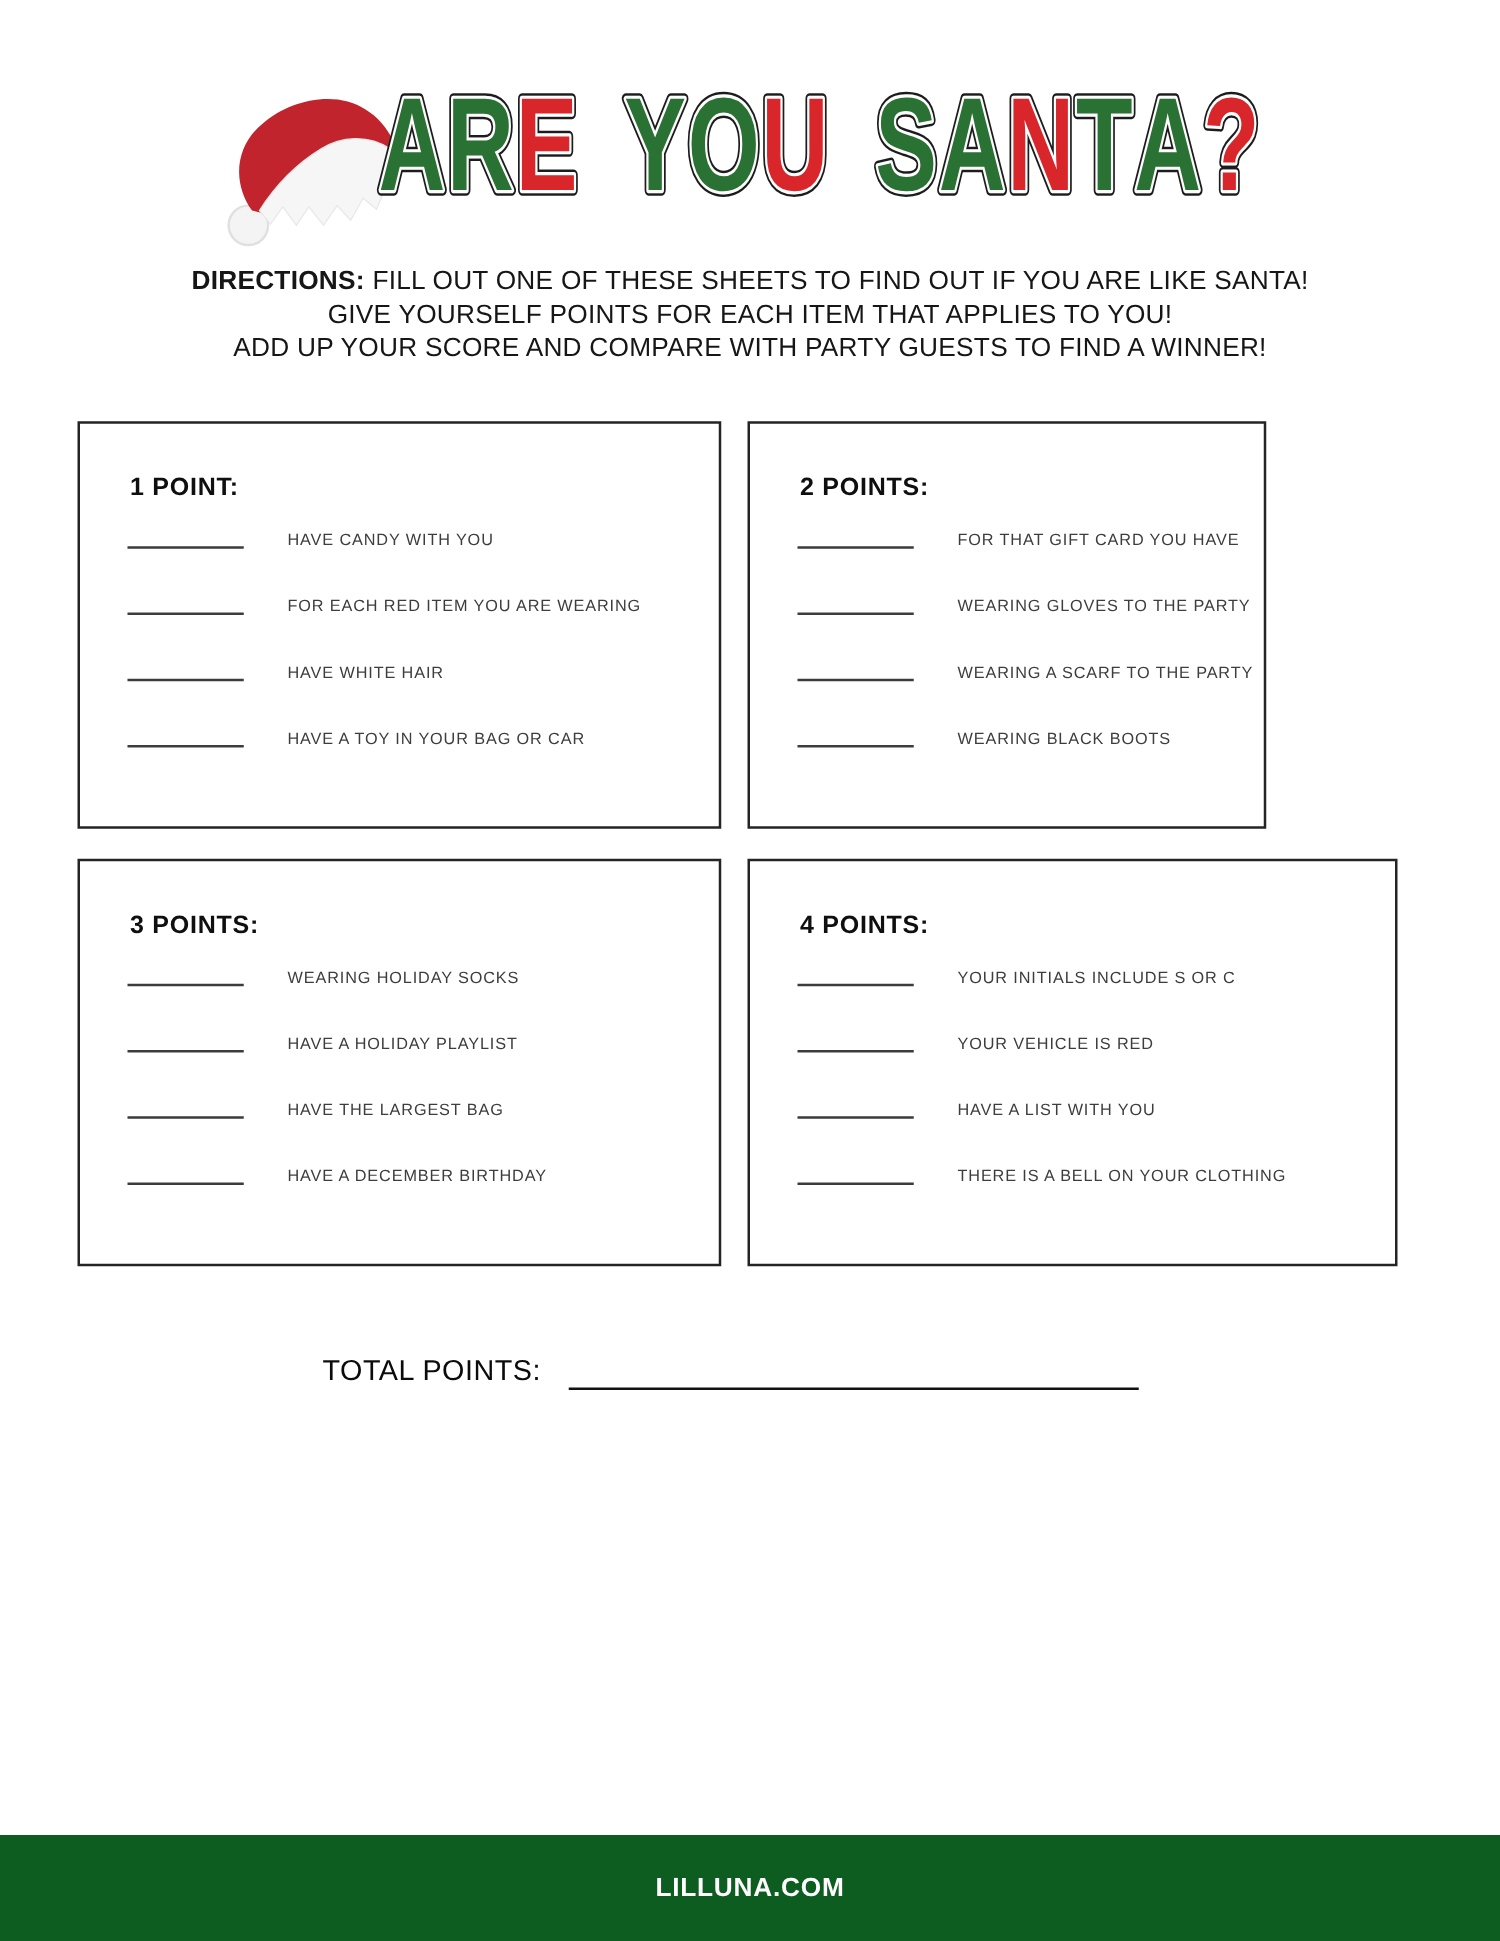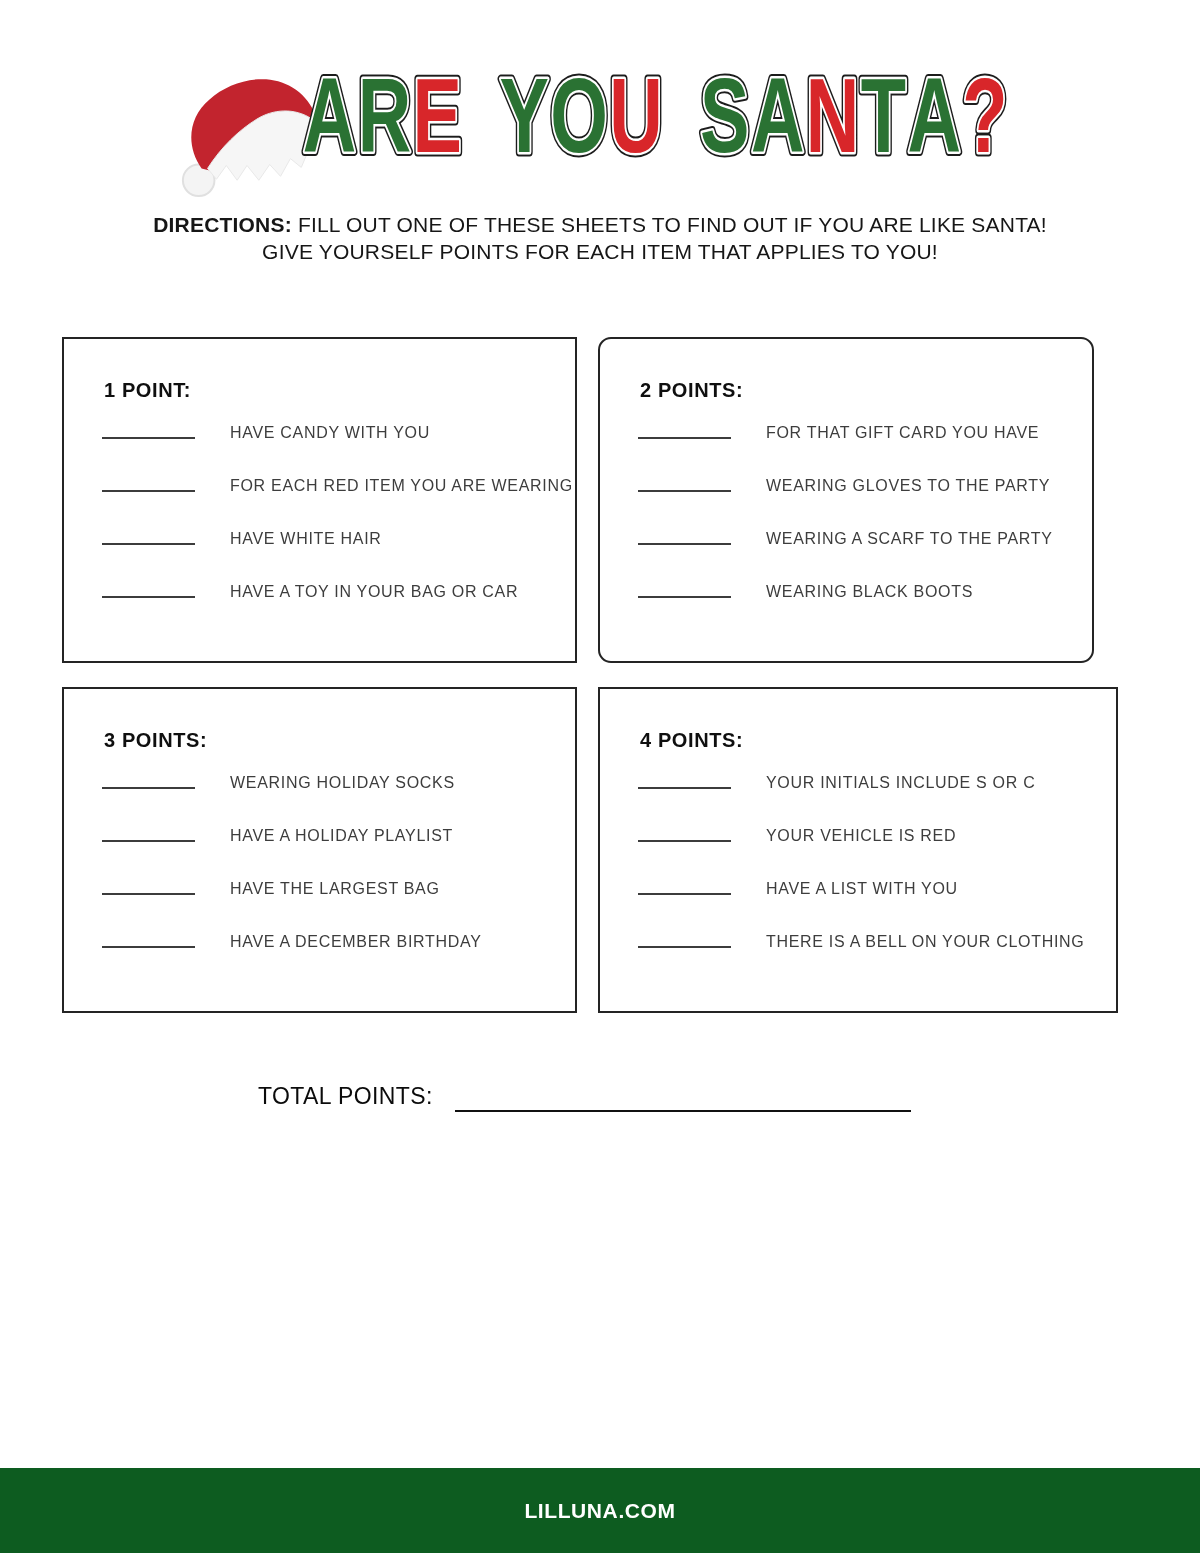--- a/index.html
+++ b/index.html
@@ -52,21 +52,21 @@
   .directions .dir-line { display: block; text-align: center; }
   .directions strong { font-weight: bold; }
 
   
   .box {
     position: absolute;
     border: 2px solid #242424;
     background: #ffffff;
   }
   .box-1 { left: 62px;  top: 337px; width: 515px; height: 326px; }
-  .box-2 { left: 598px; top: 337px; width: 496px; height: 326px; border-radius: 13px; }
+  .box-2 { left: 598px; top: 337px; width: 415px; height: 326px; }
   .box-3 { left: 62px;  top: 687px; width: 515px; height: 326px; }
   .box-4 { left: 598px; top: 687px; width: 520px; height: 326px; }
 
   .box-heading {
     position: absolute;
     left: 40px;
     top: 40px;
     margin: 0;
     font-size: 20px;
     font-weight: bold;
@@ -80,21 +80,21 @@
     left: 38px;
     top: 16px;
     width: 93px;
     height: 0;
     border-bottom: 2px solid #3c3c3c;
   }
   .item-label {
     position: absolute;
     left: 166px;
     top: 3px;
-    font-size: 16px;
+    font-size: 13px;
     letter-spacing: 0.7px;
     color: #3d3d3d;
     white-space: nowrap;
   }
 
   
   .total-label {
     position: absolute;
     left: 258px;
     top: 1083px;
@@ -150,20 +150,21 @@
 
   <svg class="title-svg" id="title-svg" width="706" height="118" viewBox="0 0 1010 118" preserveAspectRatio="none" aria-label="ARE YOU SANTA?">
       <text x="4" y="92" class="title-text layer-outline"><tspan>A</tspan><tspan>R</tspan><tspan>E</tspan><tspan> </tspan><tspan dx="20">Y</tspan><tspan>O</tspan><tspan>U</tspan><tspan> </tspan><tspan dx="20">S</tspan><tspan>A</tspan><tspan>N</tspan><tspan>T</tspan><tspan>A</tspan><tspan>?</tspan></text>
       <text x="4" y="92" class="title-text layer-white"><tspan>A</tspan><tspan>R</tspan><tspan>E</tspan><tspan> </tspan><tspan dx="20">Y</tspan><tspan>O</tspan><tspan>U</tspan><tspan> </tspan><tspan dx="20">S</tspan><tspan>A</tspan><tspan>N</tspan><tspan>T</tspan><tspan>A</tspan><tspan>?</tspan></text>
       <text x="4" y="92" class="title-text layer-fill"><tspan fill="#2a7233">A</tspan><tspan fill="#2a7233">R</tspan><tspan fill="#d8262a">E</tspan><tspan> </tspan><tspan dx="20" fill="#2a7233">Y</tspan><tspan fill="#2a7233">O</tspan><tspan fill="#d8262a">U</tspan><tspan> </tspan><tspan dx="20" fill="#2a7233">S</tspan><tspan fill="#2a7233">A</tspan><tspan fill="#d8262a">N</tspan><tspan fill="#2a7233">T</tspan><tspan fill="#2a7233">A</tspan><tspan fill="#d8262a">?</tspan></text>
     </svg>
 
   <p class="directions">
     <span class="dir-line"><strong>DIRECTIONS:</strong> <span>FILL OUT ONE OF THESE SHEETS TO FIND OUT IF YOU ARE LIKE SANTA!</span></span>
     <span class="dir-line">GIVE YOURSELF POINTS FOR EACH ITEM THAT APPLIES TO YOU!</span>
+    <span class="dir-line">ADD UP YOUR SCORE AND COMPARE WITH PARTY GUESTS TO FIND A WINNER!</span>
   </p>
 
   <section class="box box-1" id="box-0">
       <h2 class="box-heading">1 POINT:</h2>
       <div class="rows">
         <div class="row">
           <span class="blank"></span>
           <span class="item-label">HAVE CANDY WITH YOU</span>
         </div>
         <div class="row">

